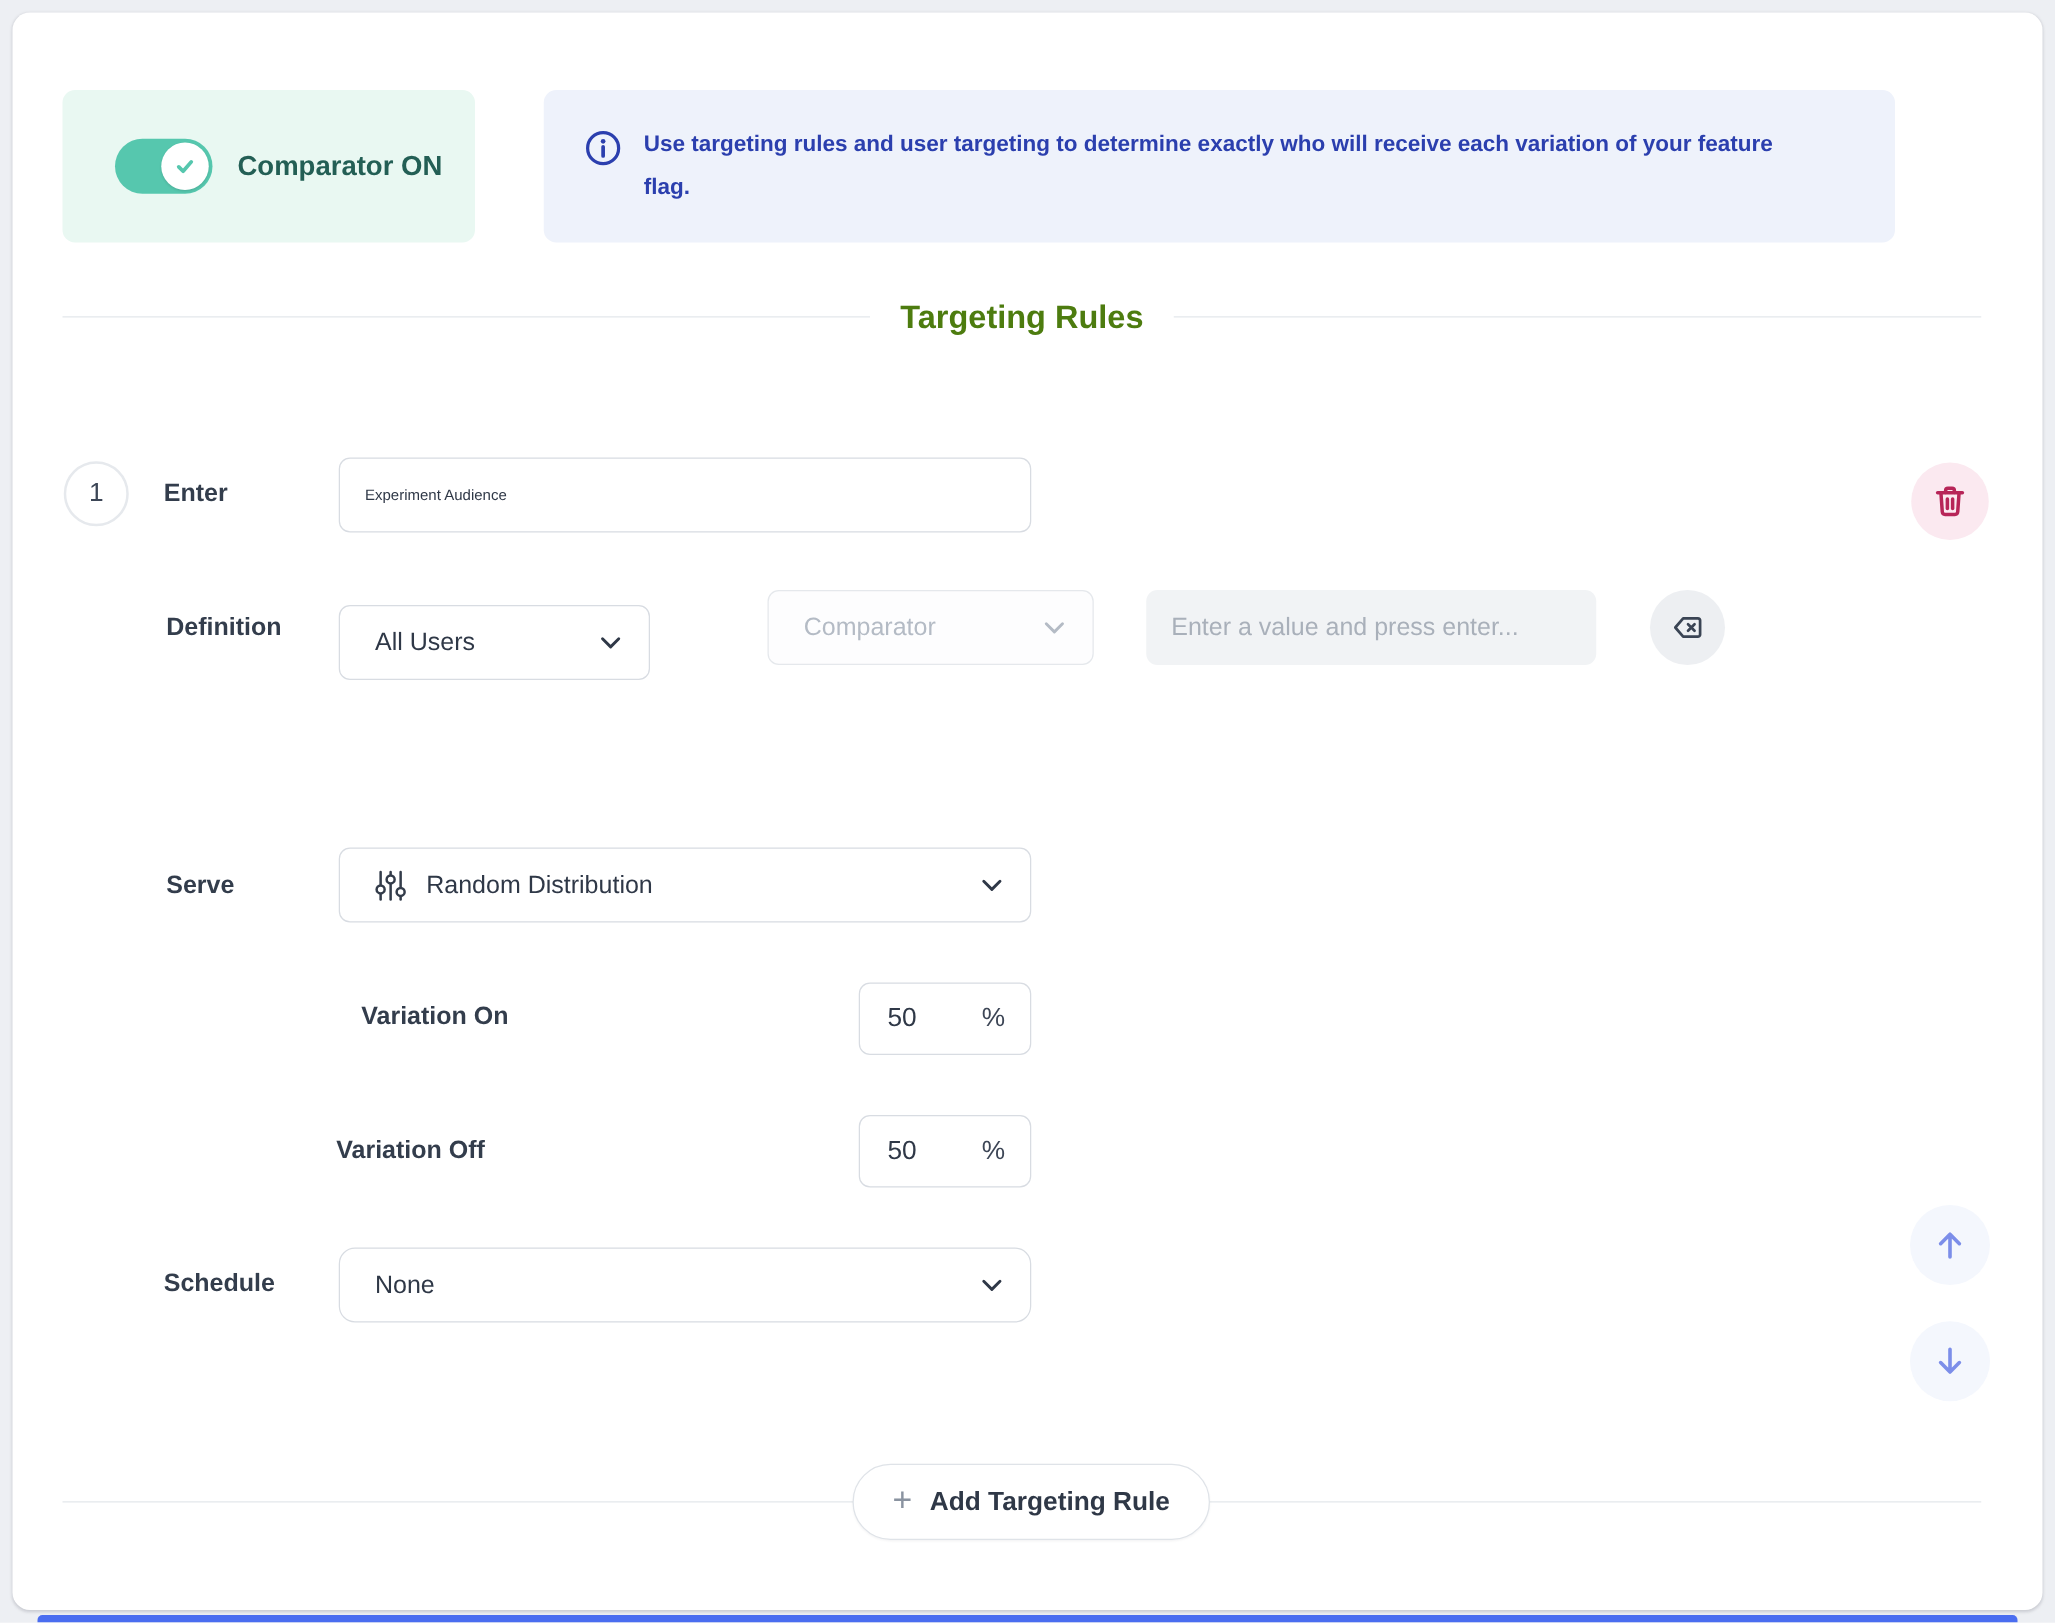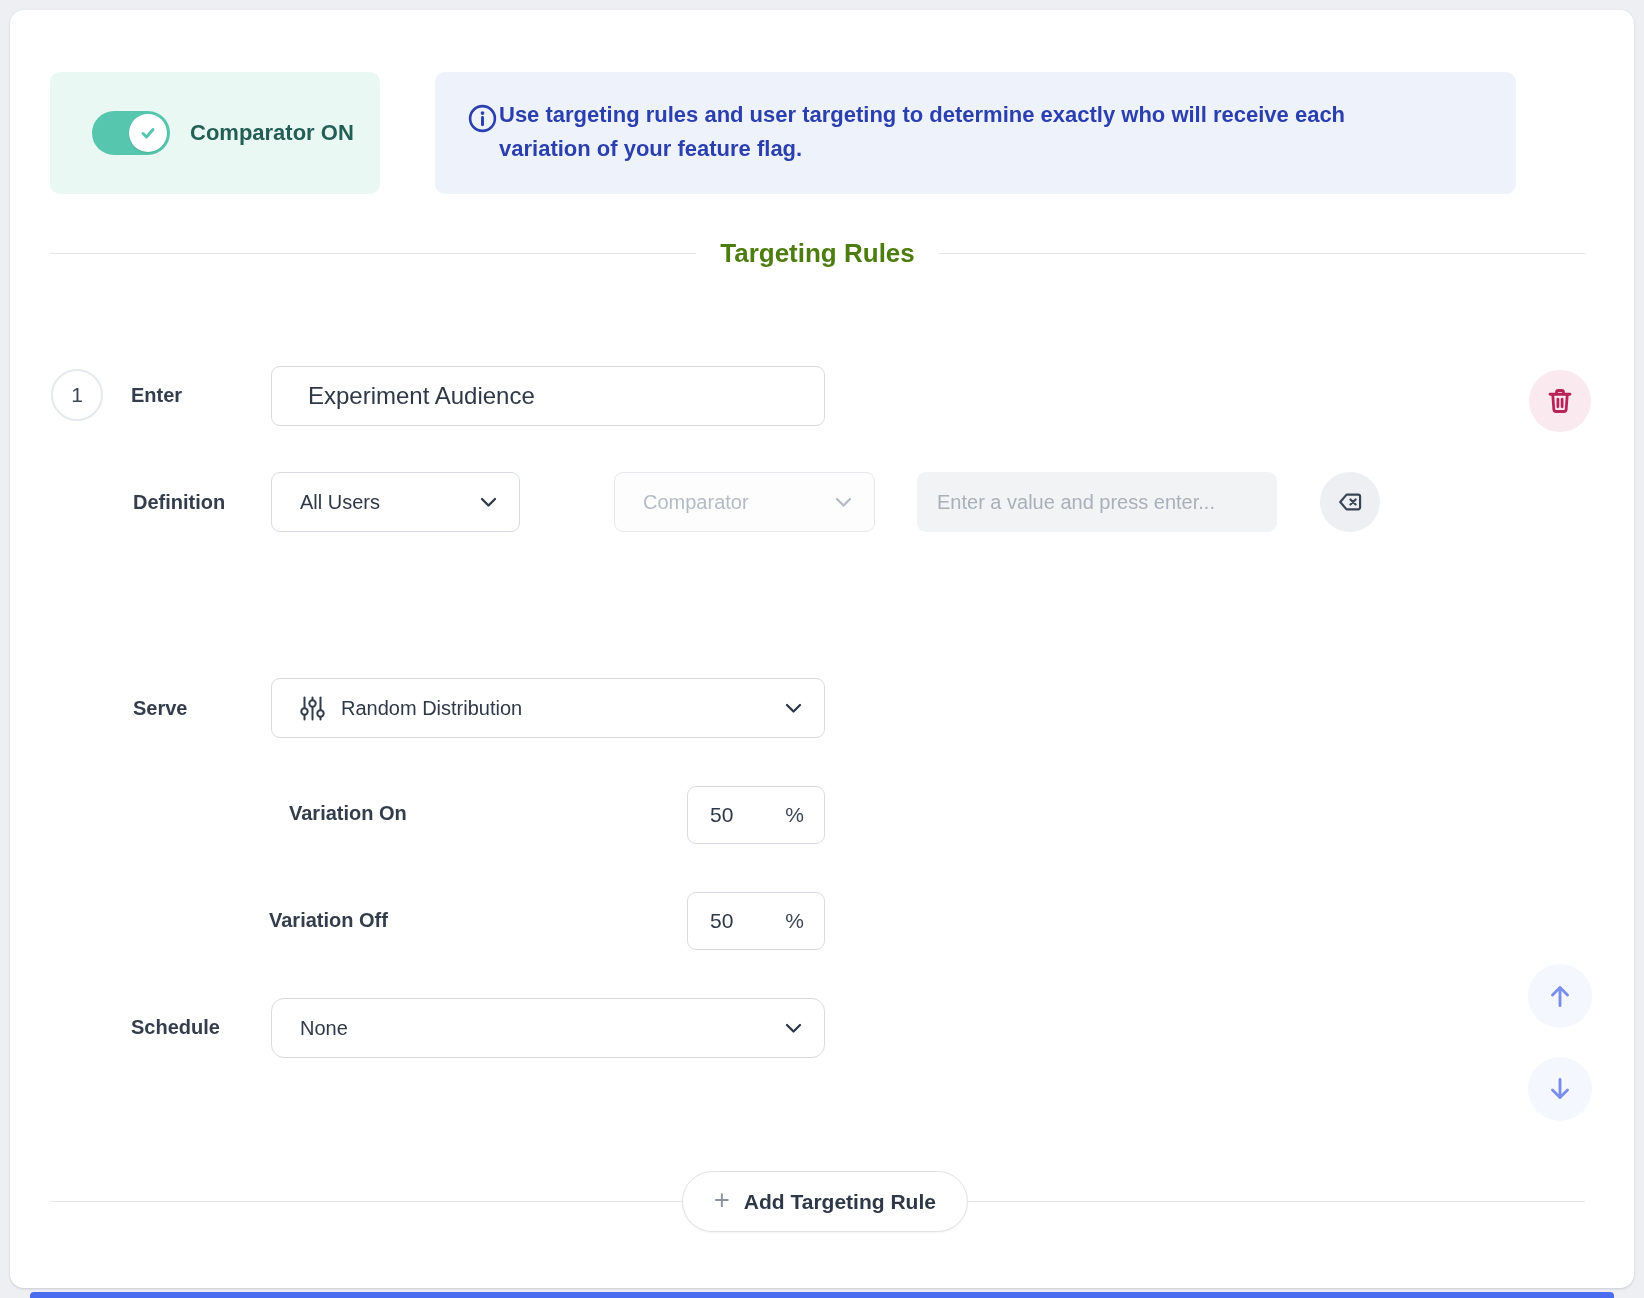--- a/index.html
+++ b/index.html
@@ -44,23 +44,23 @@
     font-size: 22px; font-weight: 700; color: #235f55;
   }
 
   .banner {
     position: absolute; left: 425px; top: 62px;
     width: 1081px; height: 122px;
     background: #eef2fb; border-radius: 10px;
   }
   .banner .info-ic { position: absolute; left: 32px; top: 31px; }
   .banner-text {
-    position: absolute; left: 64px; top: 26px;
+    position: absolute; left: 80px; top: 26px;
     width: 940px;
-    font-size: 22px; font-weight: 600; line-height: 34px;
+    font-size: 18px; font-weight: 600; line-height: 34px;
     color: #2b3fae;
   }
 
   
   .section-header {
     position: absolute; left: 40px; right: 49px; top: 228px;
     display: flex; align-items: center; gap: 24px;
   }
   .section-header .line { flex: 1; height: 1px; background: #e4e7ec; }
   .section-title {
@@ -77,22 +77,22 @@
     position: absolute; left: 41px; top: 359px;
     width: 52px; height: 52px; border-radius: 50%;
     border: 2px solid #e6e9ed;
     display: flex; align-items: center; justify-content: center;
     font-size: 21px; color: #3c4656; background: #fff;
   }
   .text-input {
     position: absolute; height: 60px;
     border: 1px solid #d8dce2; border-radius: 9px;
     font-family: "Liberation Sans", sans-serif;
-    font-size: 24px; color: #2f3847;
-    padding: 0 36px; background: #fff; outline: none;
+    font-size: 12px; color: #2f3847;
+    padding: 0 20px; background: #fff; outline: none;
   }
   .text-input::placeholder { color: #a9b0ba; }
 
   .select {
     position: absolute; height: 60px;
     border: 1px solid #d8dce2; border-radius: 9px; background: #fff;
     display: flex; align-items: center; cursor: pointer;
     font-size: 20px; color: #2f3847; font-weight: 500;
     padding: 0 22px 0 28px;
   }
@@ -207,21 +207,21 @@
     <svg width="28" height="28" viewBox="0 0 24 24">
       <path d="M3.5 6.2h17" stroke="#b72558" stroke-width="2.4" stroke-linecap="round" fill="none"></path>
       <path d="M9 6V4.6c0-.9.7-1.6 1.6-1.6h2.8c.9 0 1.6.7 1.6 1.6V6" stroke="#b72558" stroke-width="2.4" fill="none" stroke-linecap="round"></path>
       <path d="M5.8 6.5l.9 12.7c.07 1 .9 1.8 1.9 1.8h6.8c1 0 1.83-.8 1.9-1.8l.9-12.7" stroke="#b72558" stroke-width="2.4" fill="none" stroke-linecap="round" stroke-linejoin="round"></path>
       <path d="M10.2 10.5v6.5 M13.8 10.5v6.5" stroke="#b72558" stroke-width="2.4" stroke-linecap="round" fill="none"></path>
     </svg>
   </button>
 
   <div class="lbl" style="left:123px; top:477px;">Definition</div>
 
-  <div class="select" style="left:261px; top:462px; width:249px;">
+  <div class="select" style="left:261px; top:474px; width:249px;">
     <span class="sel-text">All Users</span>
     <span class="chev">
       <svg width="17" height="11" viewBox="0 0 17 11">
           <polyline points="2,2 8.5,8.5 15,2" fill="none" stroke="#2f3847" stroke-width="2.3" stroke-linecap="round" stroke-linejoin="round"></polyline>
         </svg>
     </span>
   </div>
 
   <div class="select disabled" style="left:604px; top:462px; width:261px;">
     <span class="sel-text">Comparator</span>

